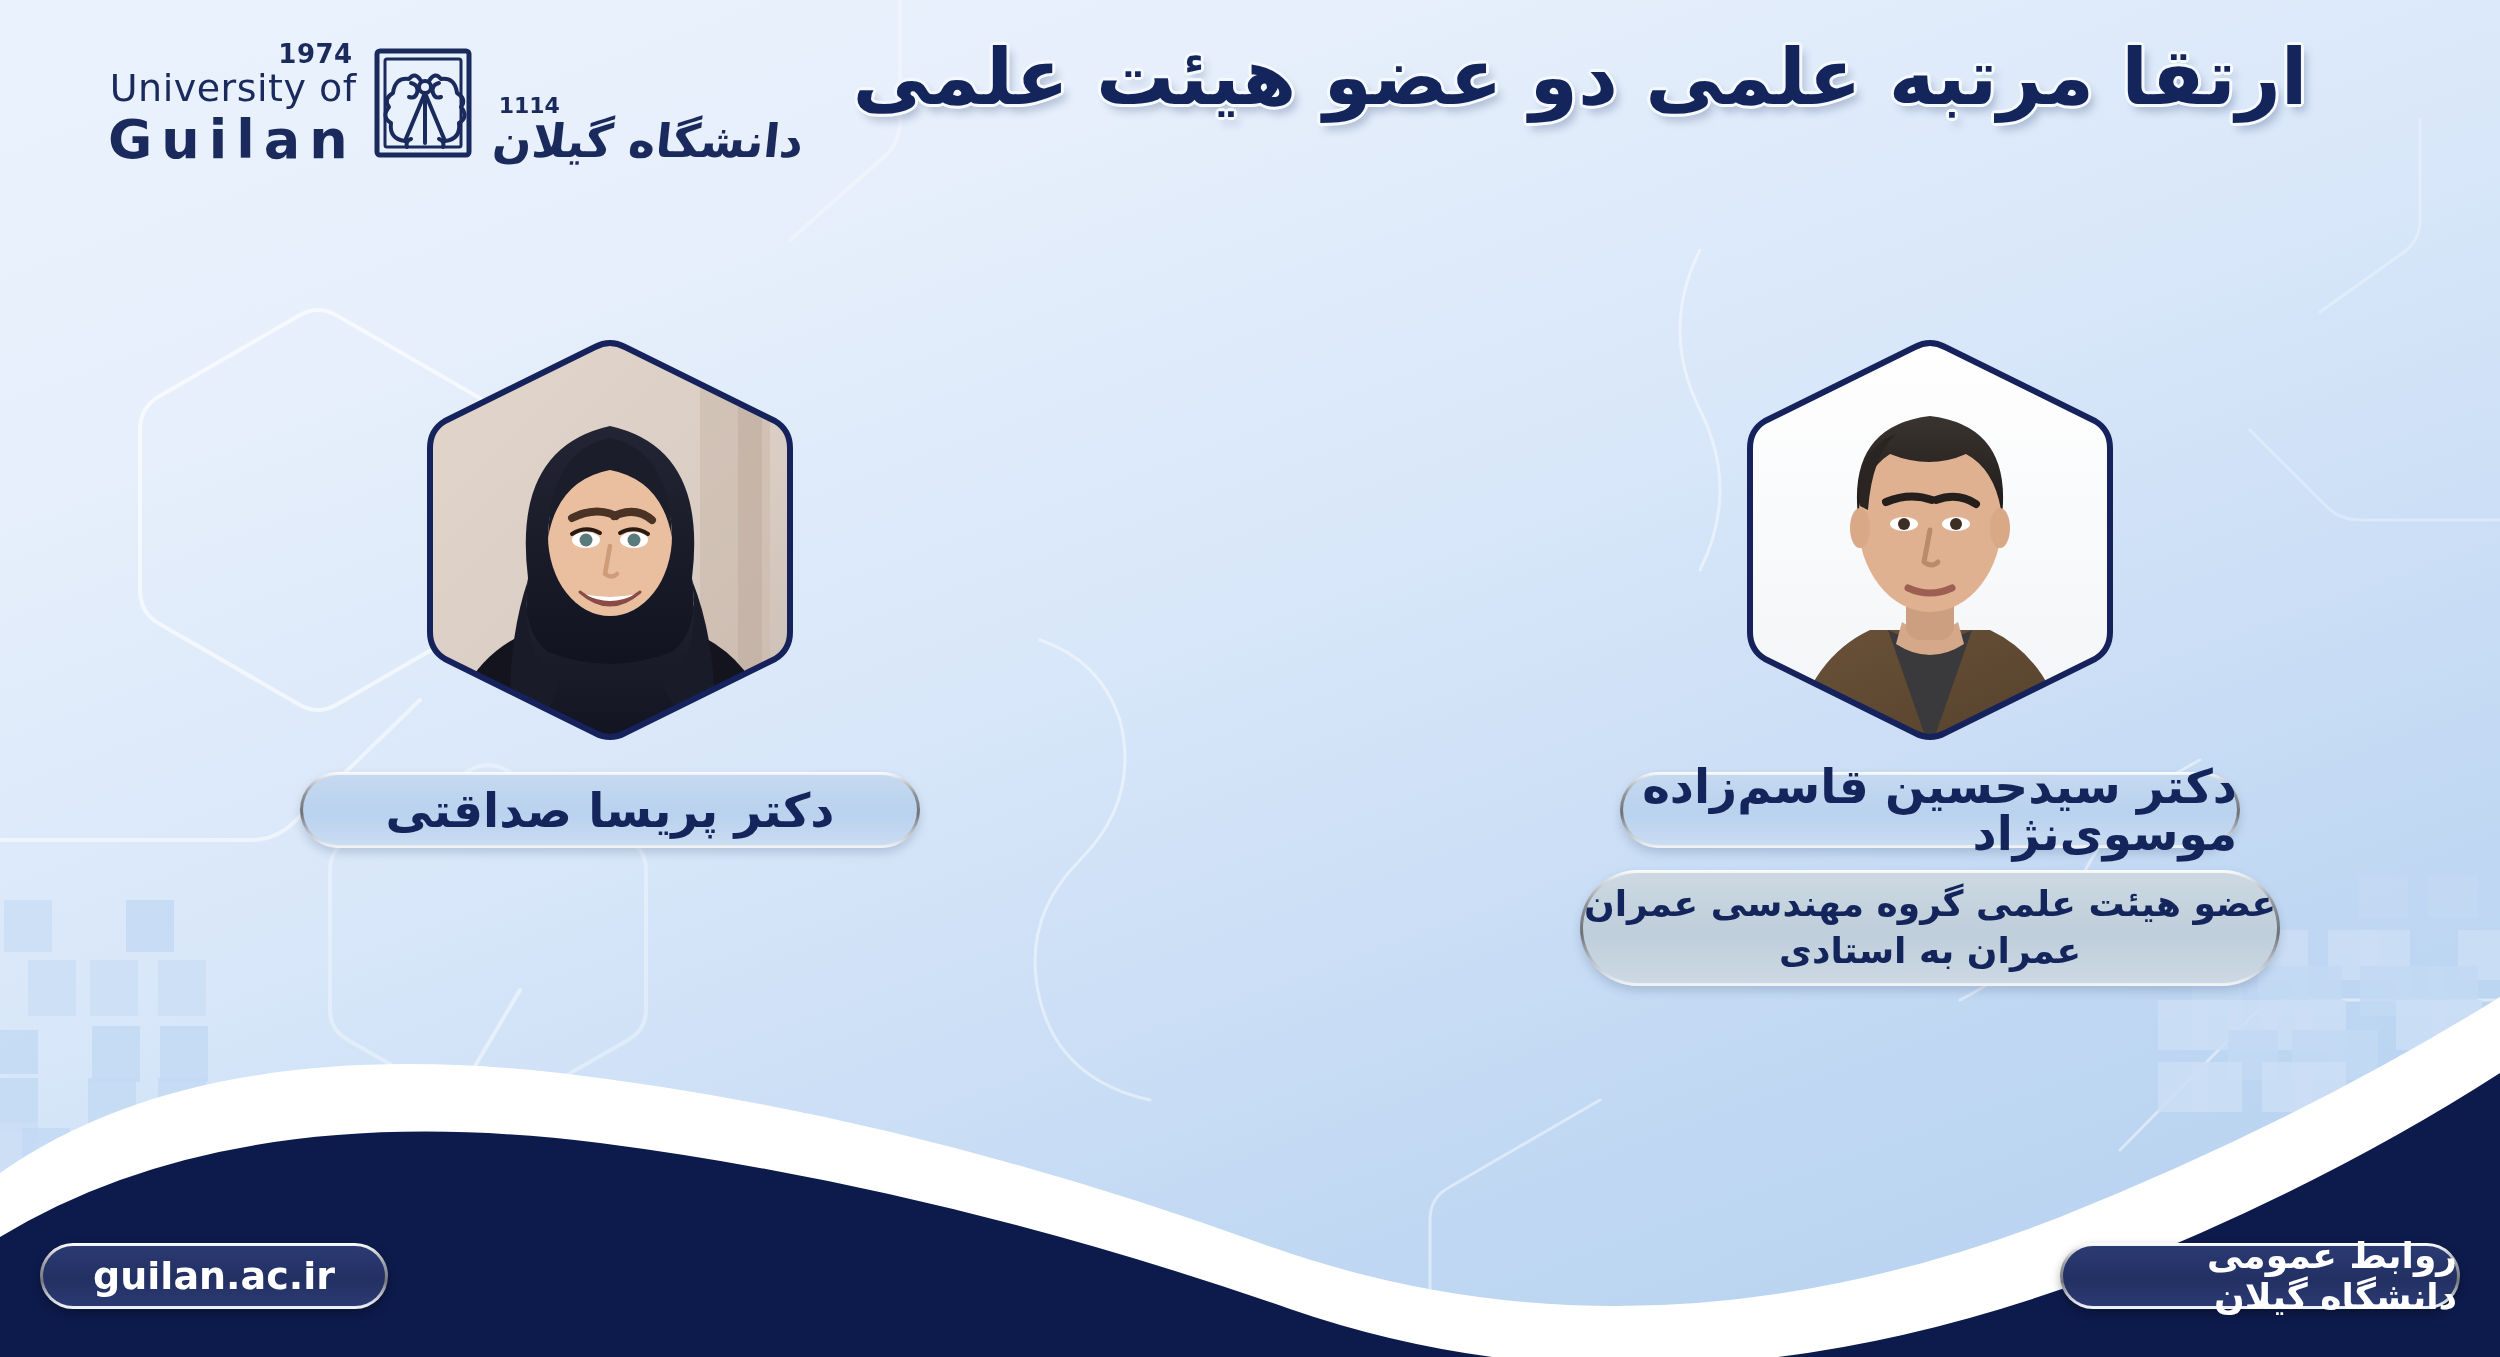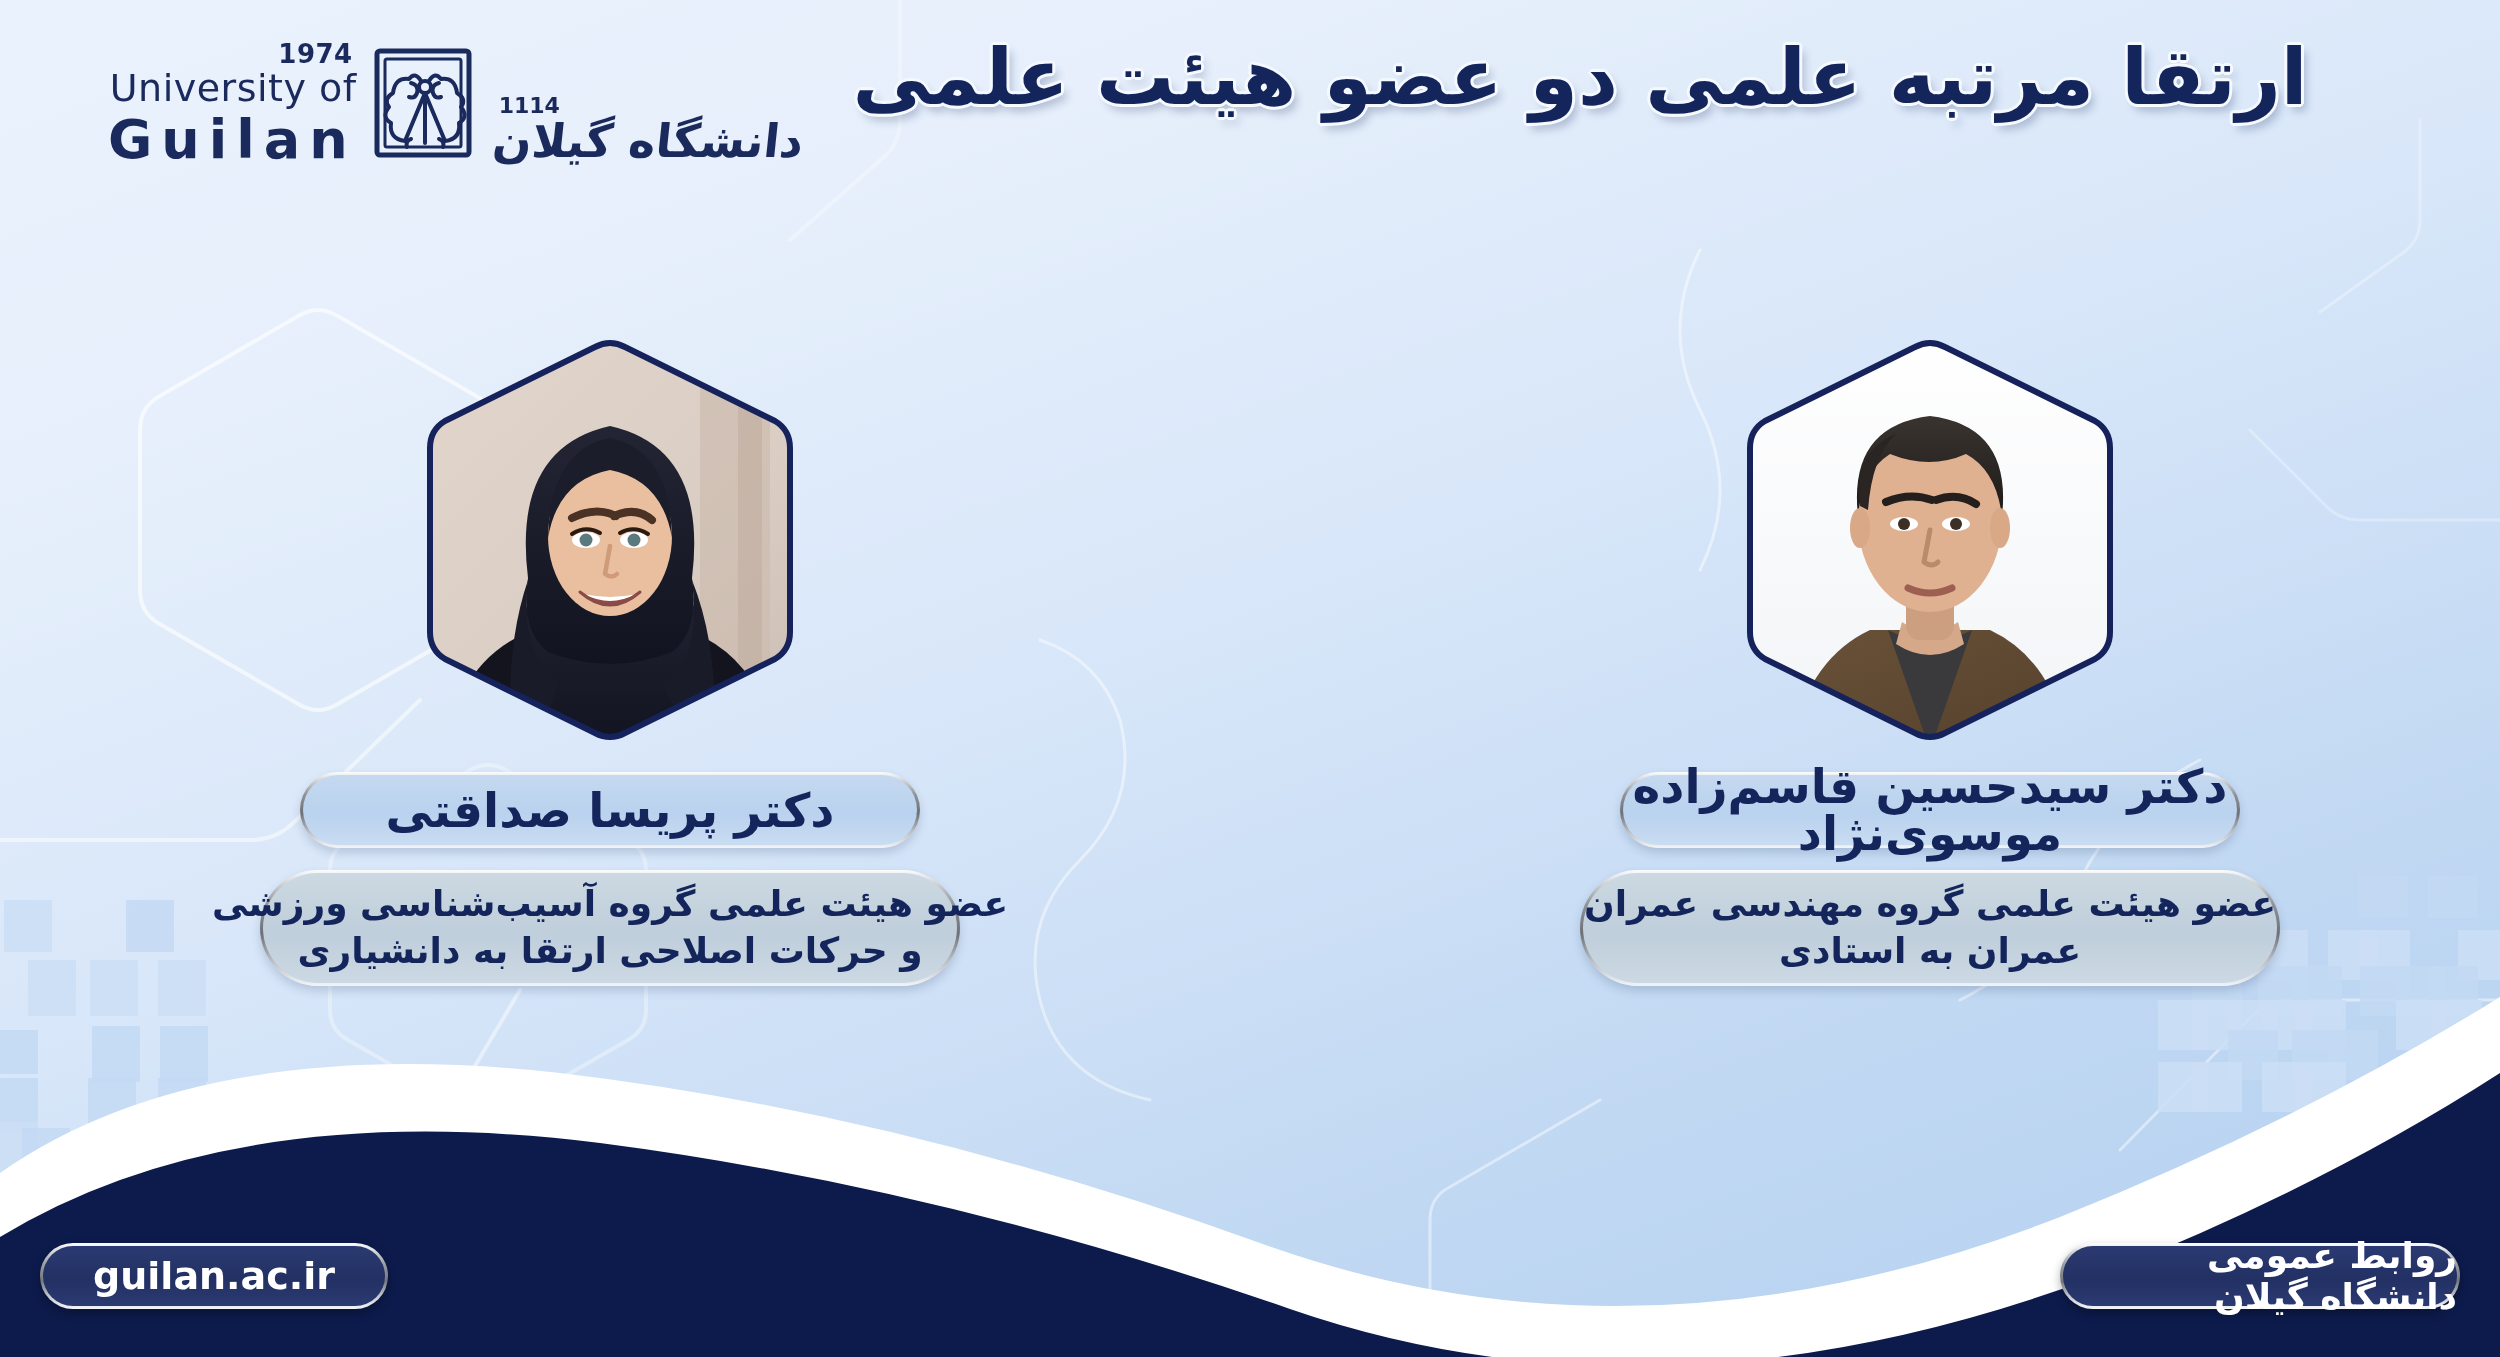--- a/index.html
+++ b/index.html
@@ -39,21 +39,21 @@
     text-align:center;direction:rtl;
     font-size:78px;font-weight:700;line-height:1.28;
     color:#14255c;
     text-shadow:
       -2px -2px 0 #f4f8ff, 2px -2px 0 #f4f8ff, -2px 2px 0 #f4f8ff, 2px 2px 0 #f4f8ff,
       0 -3px 0 #f7faff, 0 3px 0 #ffffff, -3px 0 0 #f7faff, 3px 0 0 #f7faff,
       5px 7px 9px rgba(40,60,110,.28);
   }
   
   .people{position:absolute;left:0;top:330px;width:2500px;height:760px;}
-  .person{position:absolute;top:0;width:820px;text-align:center;direction:rtl;}
+  .person{position:absolute;top:0;width:820px;text-align:right;direction:rtl;}
   .person.right{right:160px;}
   .person.left{left:200px;}
   .hexframe{position:relative;width:420px;height:420px;margin:0 auto;}
   .hexframe svg{position:absolute;inset:0;}
   .chip{
     position:relative;margin:22px auto 0;display:block;box-sizing:border-box;
     border-radius:999px;
     border:3px solid transparent;
     background:
       linear-gradient(180deg,#c5d9f0 0%,#b9d2ee 55%,#c9dcf2 100%) padding-box,
@@ -304,24 +304,20 @@
             <path d="M210 216 L205 244 q7 5 12 0" stroke="#cf9b79" stroke-width="4.5" fill="none" stroke-linecap="round" stroke-linejoin="round"></path>
 
             <path d="M180 262 q30 26 60 0 q-30 12 -60 0 Z" fill="#8f4a48"></path>
             <path d="M184 264 q26 14 52 0 q-26 6 -52 0 Z" fill="#ffffff"></path>
             <path d="M180 262 q30 26 60 0" stroke="#8a4b46" stroke-width="3" fill="none" stroke-linecap="round"></path>
           </g>
           <path d="M30 118 Q30 100 45 91 L195 17 Q210 9 225 17 L375 91 Q390 100 390 118 L390 302 Q390 320 375 329 L225 403 Q210 411 195 403 L45 329 Q30 320 30 302 Z" fill="none" stroke="#16225c" stroke-width="6" stroke-linejoin="round"></path>
         </svg>
       </div>
       <div class="chip chip-name">دکتر پریسا صداقتی</div>
-      <div class="chip chip-role">
-        <span>عضو هیئت علمی گروه آسیب‌شناسی ورزشی</span>
-        <span>و حرکات اصلاحی  ارتقا به دانشیاری</span>
-      </div>
     </div>
   </div>
 
   <svg class="wave" viewBox="0 0 2500 420" preserveAspectRatio="none">
     <path d="M0 236 Q200 96 560 136 Q900 176 1260 306 Q1640 444 2060 280 Q2300 184 2500 60 L2500 0 L2500 420 L0 420 Z" fill="#ffffff"></path>
     <path d="M0 300 Q230 160 600 206 Q940 250 1290 372 Q1660 500 2090 342 Q2320 252 2500 136 L2500 420 L0 420 Z" fill="#0d1b4c"></path>
   </svg>
 
   <div class="badge badge-site">guilan.ac.ir</div>
   <div class="badge badge-pr">روابط عمومی دانشگاه گیلان</div>

